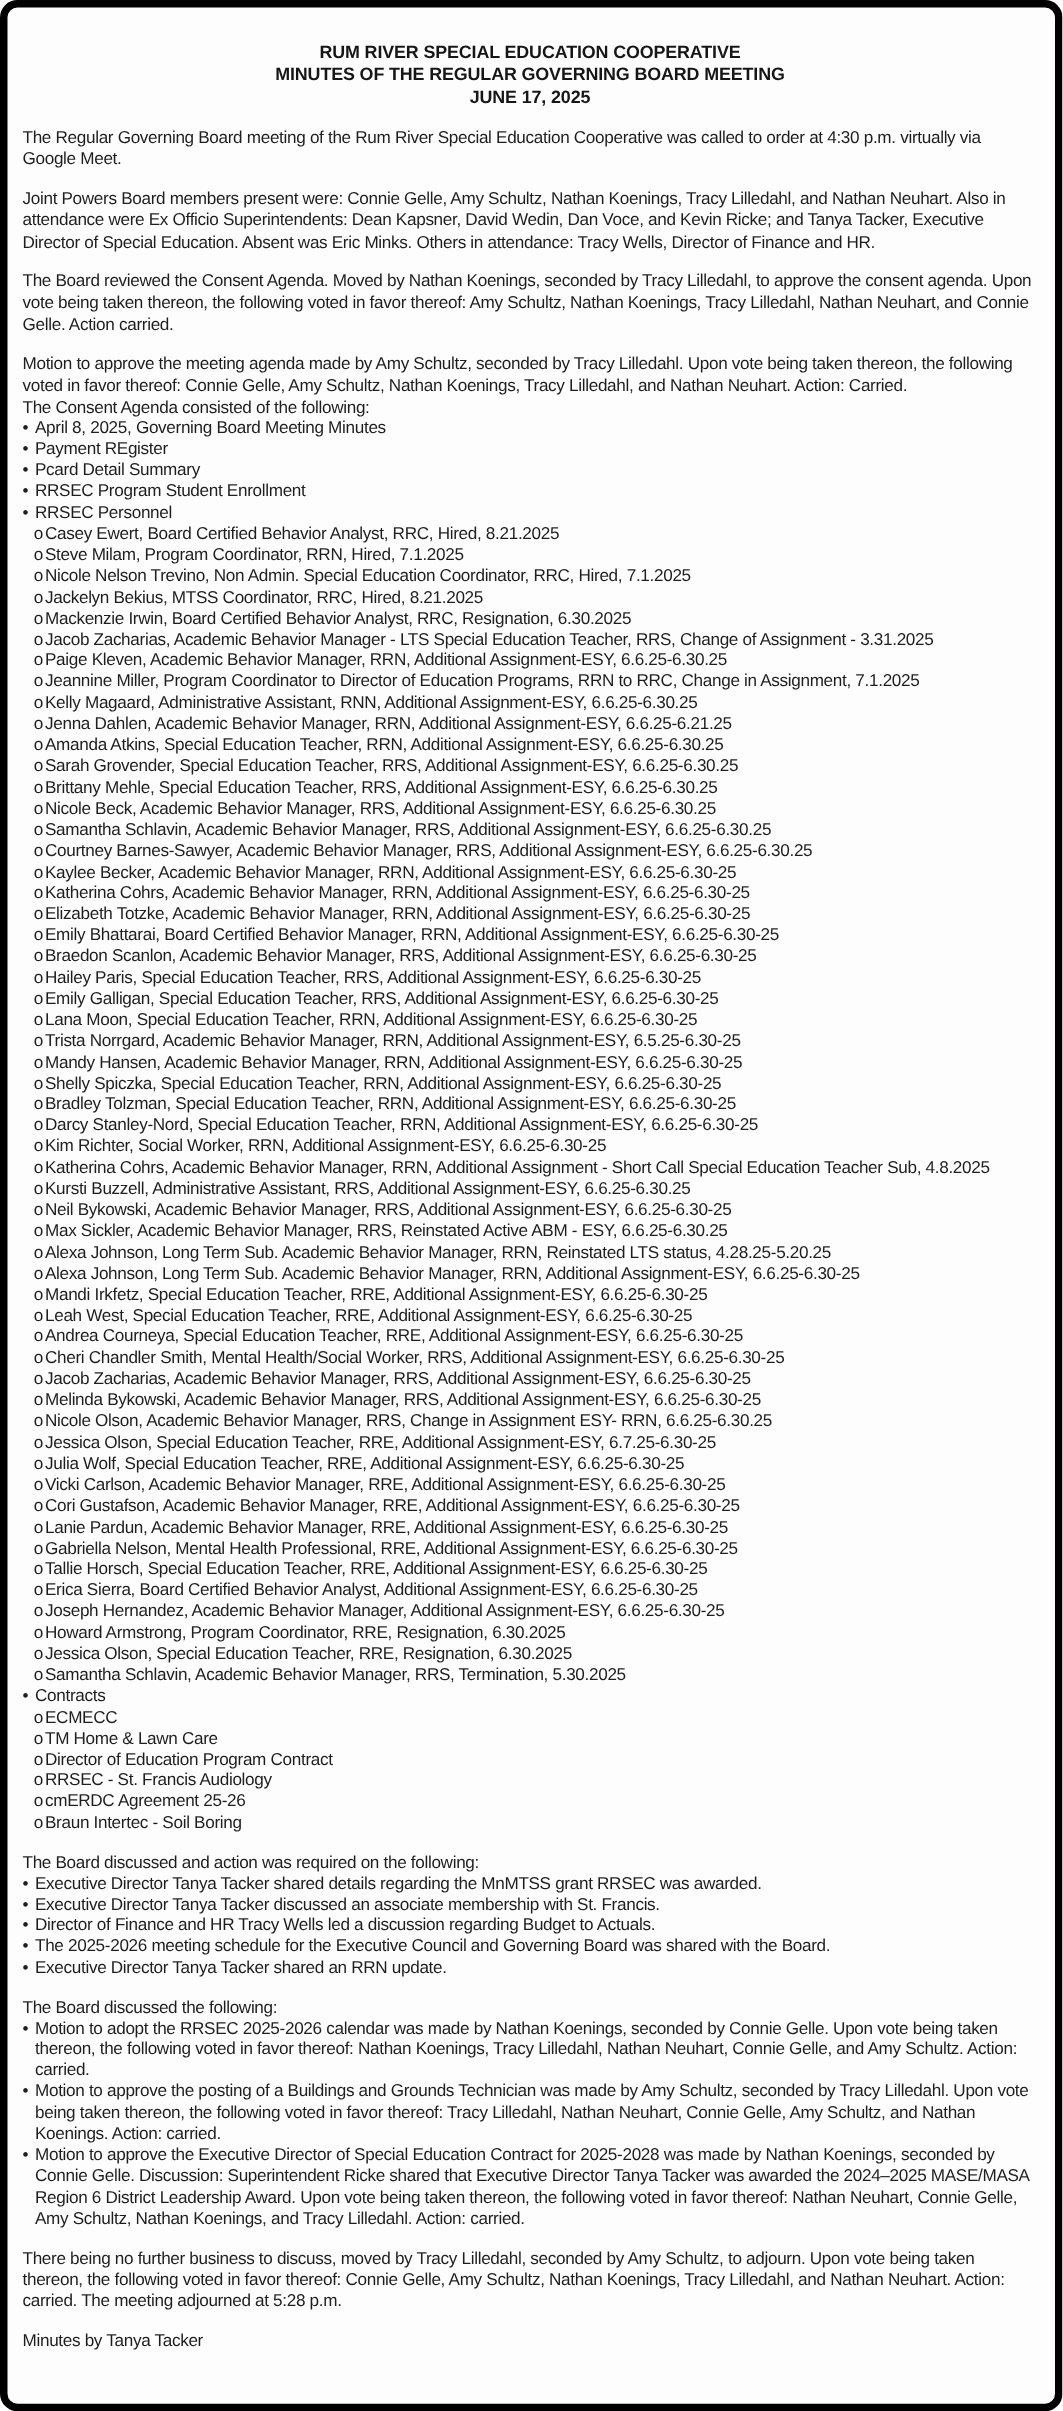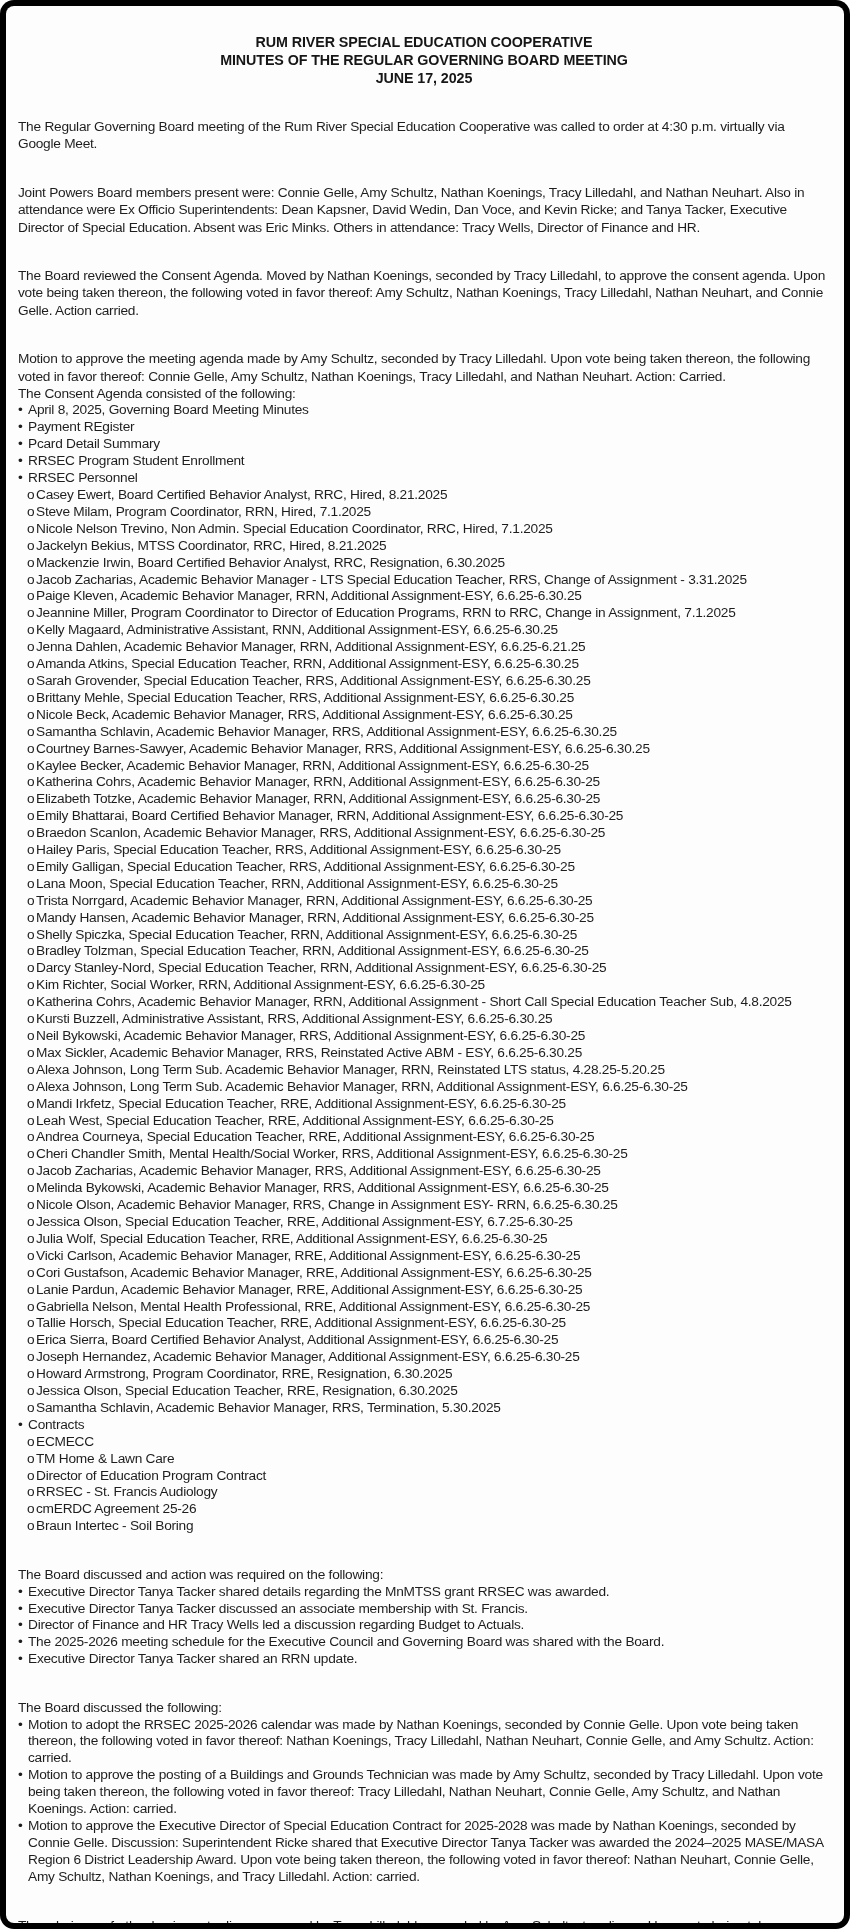--- a/index.html
+++ b/index.html
@@ -34,21 +34,21 @@
     letter-spacing: -0.1px;
     color: #161616;
     margin-bottom: 13px;
   }
   .doc-body {
     font-size: 13.7px;
     letter-spacing: -0.25px;
     color: #1e1e1e;
   }
   .block { line-height: 17.4px; }
-  .block.para { margin-top: 31px; }
+  .block.para { margin-top: 14px; }
   .block.line { margin-top: 0; }
   .block.bullet, .block.sub {
     display: flex;
     line-height: 16.9px;
   }
   .block .marker {
     flex: none;
     display: inline-block;
   }
   .block.bullet .marker { width: 10px; }
@@ -182,21 +182,21 @@
         <div class="block sub">
           <span class="marker">o</span>
           <span class="txt">Emily Galligan, Special Education Teacher, RRS, Additional Assignment-ESY, 6.6.25-6.30-25</span>
         </div>
         <div class="block sub">
           <span class="marker">o</span>
           <span class="txt">Lana Moon, Special Education Teacher, RRN, Additional Assignment-ESY, 6.6.25-6.30-25</span>
         </div>
         <div class="block sub">
           <span class="marker">o</span>
-          <span class="txt">Trista Norrgard, Academic Behavior Manager, RRN, Additional Assignment-ESY, 6.6.25-6.30-25</span>
+          <span class="txt">Trista Norrgard, Academic Behavior Manager, RRN, Additional Assignment-ESY, 6.5.25-6.30-25</span>
         </div>
         <div class="block sub">
           <span class="marker">o</span>
           <span class="txt">Mandy Hansen, Academic Behavior Manager, RRN, Additional Assignment-ESY, 6.6.25-6.30-25</span>
         </div>
         <div class="block sub">
           <span class="marker">o</span>
           <span class="txt">Shelly Spiczka, Special Education Teacher, RRN, Additional Assignment-ESY, 6.6.25-6.30-25</span>
         </div>
         <div class="block sub">

